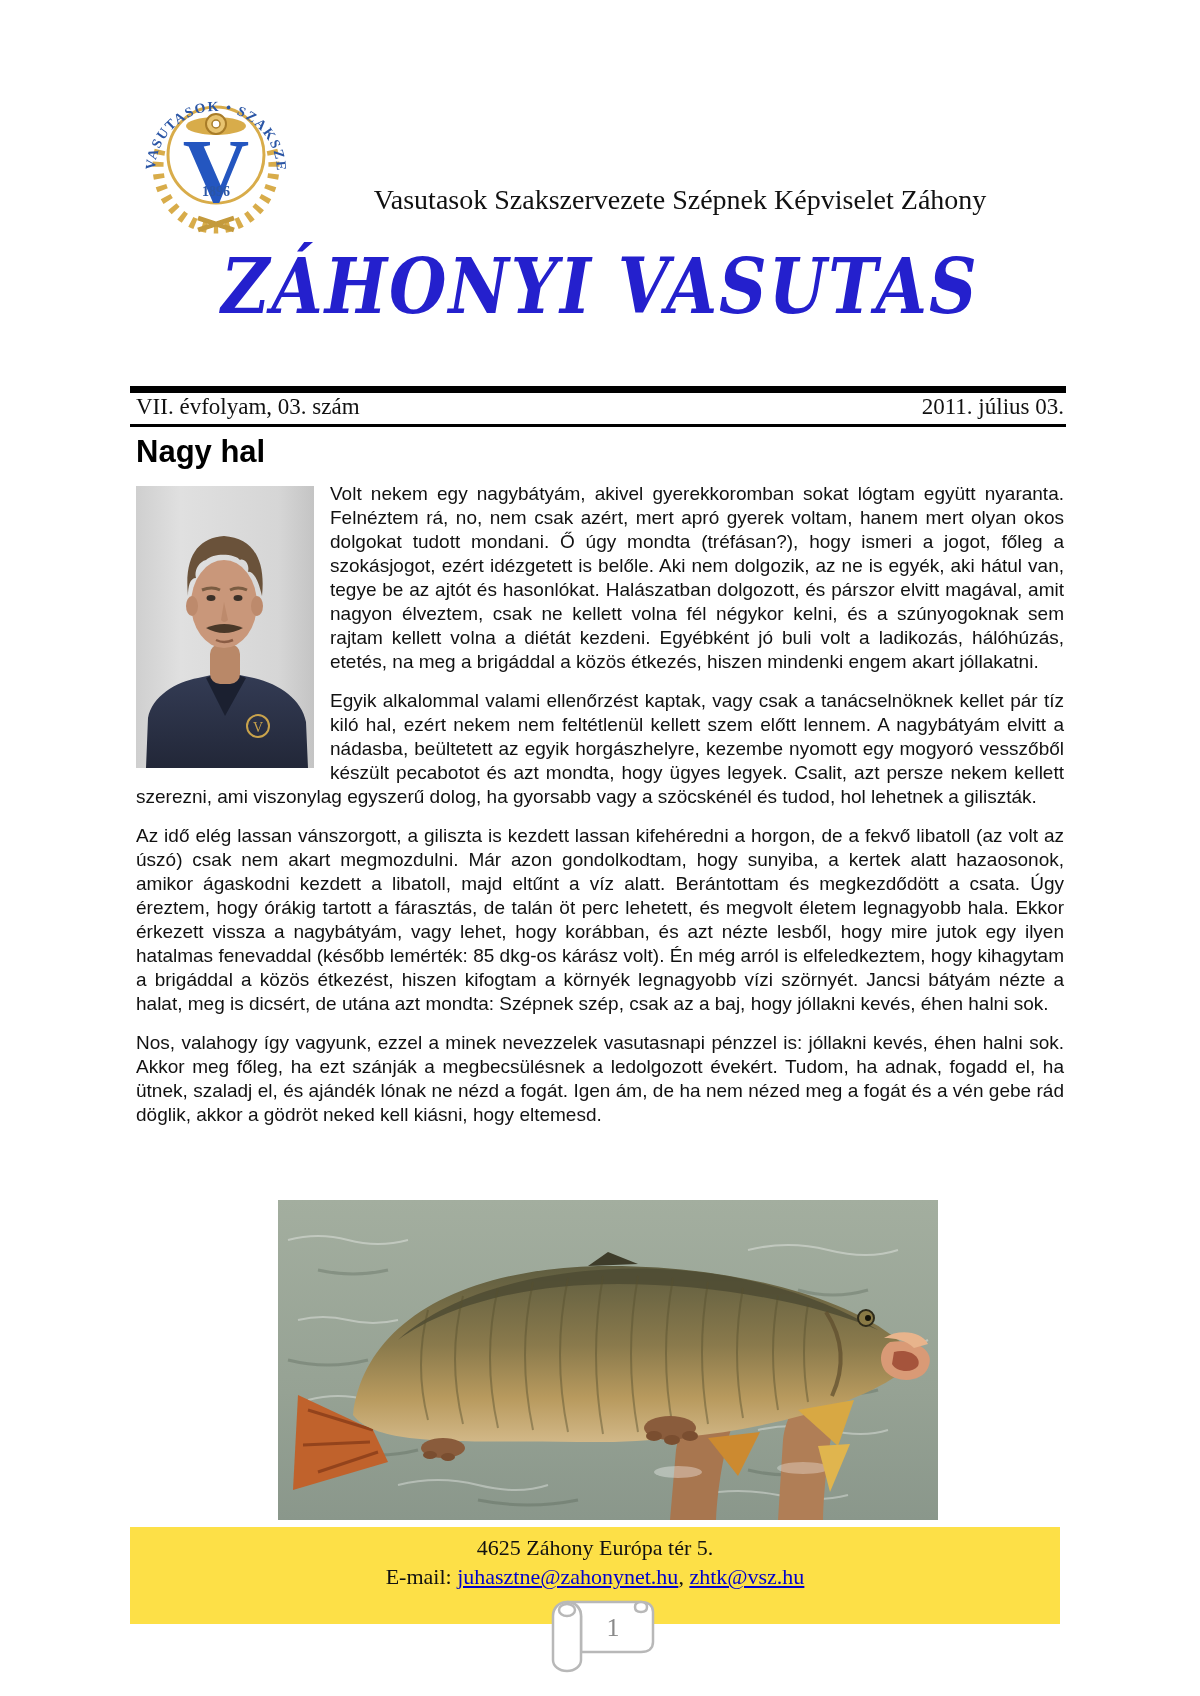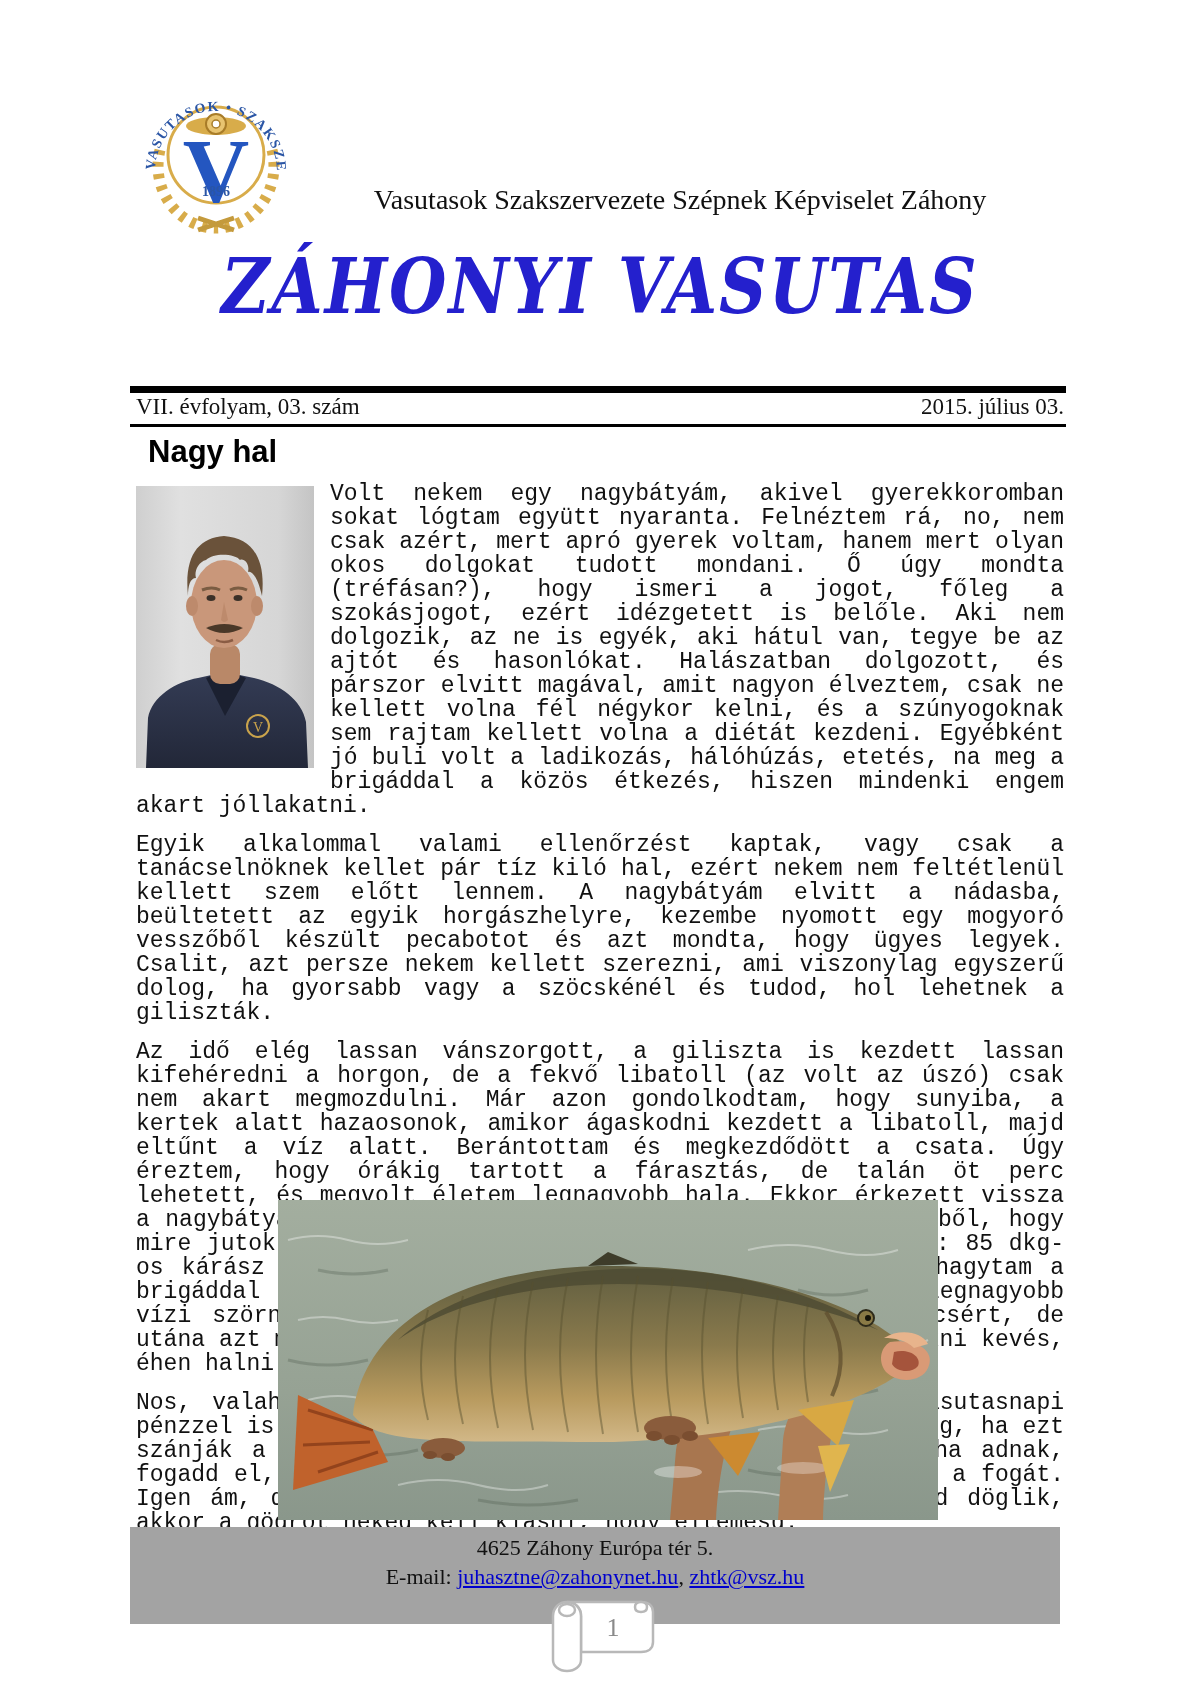--- a/index.html
+++ b/index.html
@@ -17,32 +17,32 @@
             transform:scaleY(1.15);}
   .rule-thick{position:absolute;left:130px;top:386px;width:936px;height:7px;background:#000;}
   .issue-row{position:absolute;left:136px;top:394px;width:928px;height:26px;
              font-family:"Liberation Serif",serif;font-size:23px;color:#111;}
   .issue-left{float:left;text-align:right;}
   .issue-right{float:right;}
   .rule-thin{position:absolute;left:130px;top:424px;width:936px;height:3px;background:#000;}
 
   
   .article{position:absolute;left:136px;top:434px;width:928px;}
-  .article h1{margin:0 0 12px 12px;font-size:31px;font-weight:bold;color:#000;
+  .article h1{margin:0 0 12px 0;font-size:31px;font-weight:bold;color:#000;
               font-family:"Liberation Sans",sans-serif;letter-spacing:0px;}
   .portrait{float:left;width:178px;height:282px;margin:4px 16px 6px 0;display:block;}
-  .article p{margin:0 0 15px 0;font-size:23px;line-height:24px;text-align:justify;color:#111;font-family:Liberation Mono, monospace;}
+  .article p{margin:0 0 15px 0;font-size:19px;line-height:24px;text-align:justify;color:#111;}
   .signature{text-align:right;font-size:19px;color:#111;margin-top:4px;}
 
   
   .fish-photo{position:absolute;left:278px;top:1200px;width:660px;height:320px;display:block;}
 
   
   .footer{position:absolute;left:130px;top:1527px;width:930px;height:97px;
-          background:#a3a3a3;text-align:center;
+          background:#fde047;text-align:center;
           font-family:"Liberation Serif",serif;font-size:22px;color:#111;
           padding-top:6px;box-sizing:border-box;}
   .footer div{line-height:29px;}
   .footer a{color:#0000cd;text-decoration:underline;}
   .scroll-wrap{position:absolute;left:545px;top:1594px;width:118px;height:80px;}
 </style>
 </head>
 <body>
 
 <div id="page">
@@ -72,21 +72,21 @@
       </text>
     </svg>
   </div>
 
   <div class="org-line">Vasutasok Szakszervezete Szépnek Képviselet Záhony</div>
   <div class="masthead">ZÁHONYI VASUTAS</div>
 
   <div class="rule-thick"></div>
   <div class="issue-row">
     <span class="issue-left">VII. évfolyam, 03. szám</span>
-    <span class="issue-right">2015. július 03.</span>
+    <span class="issue-right">2011. július 03.</span>
   </div>
   <div class="rule-thin"></div>
 
   <div class="article">
     <h1>Nagy hal</h1>
 
     <svg class="portrait" viewBox="0 0 178 282">
       <defs>
         <linearGradient id="pbg" x1="0" y1="0" x2="1" y2="0">
           <stop offset="0" stop-color="#cfcfcf"></stop>

